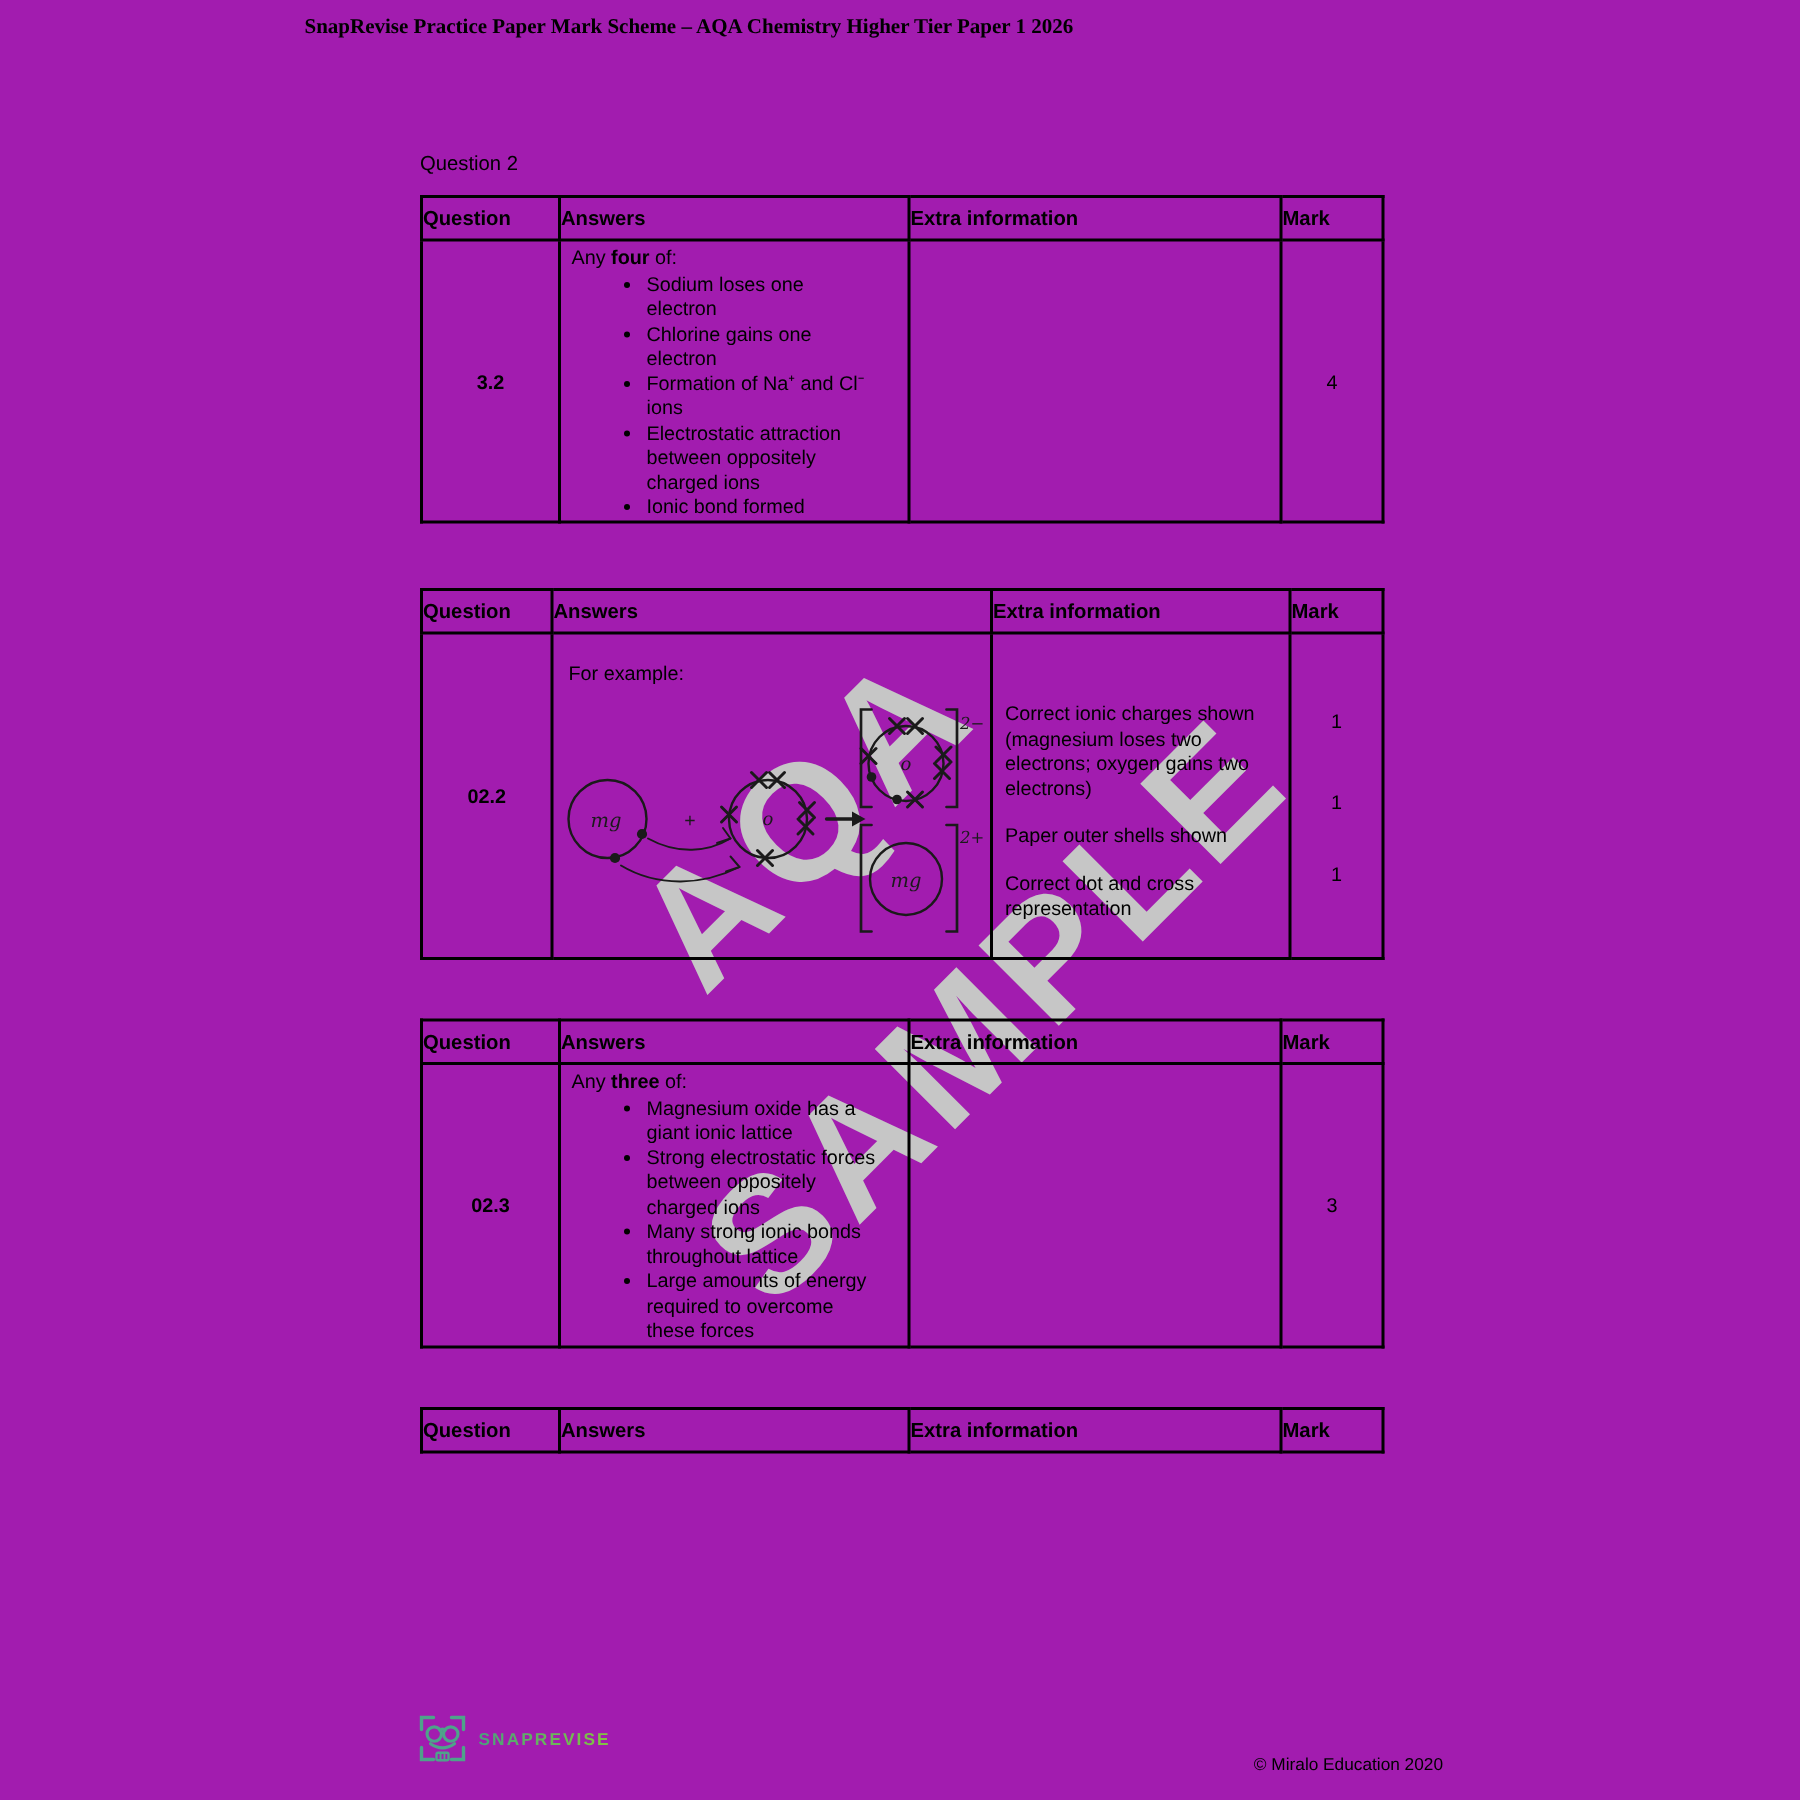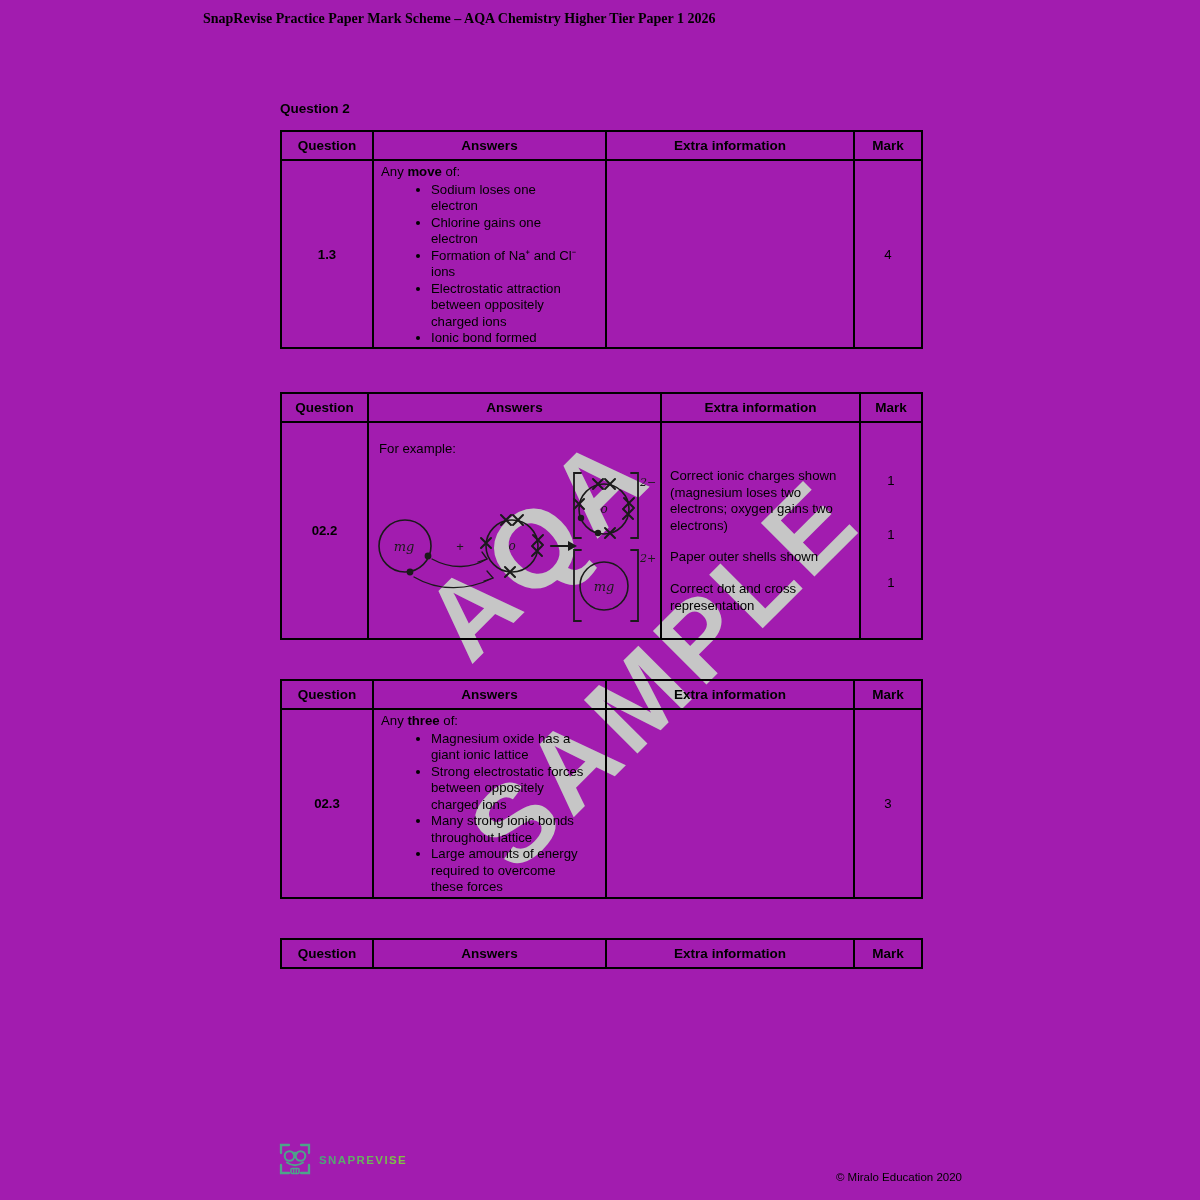--- a/index.html
+++ b/index.html
@@ -10,25 +10,25 @@
   .doc-header {
     position:absolute; left:203px; top:11px; z-index:1;
     font-family:"Liberation Serif", serif; font-weight:bold; font-size:14px;
   }
   .watermark {
     position:absolute; left:300px; top:430px; width:600px; z-index:0;
     transform:rotate(-45deg);
     font-weight:bold; font-size:110px; line-height:180px; letter-spacing:6px;
     color:#c6c6c6; text-align:center; white-space:nowrap; pointer-events:none;
   }
-  .section-title { position:absolute; left:280px; top:101px; font-weight:bold; font-size:13.5px; z-index:1; }
+  .section-title { position:absolute; left:280px; top:101px; font-weight:normal; font-size:13.5px; z-index:1; }
 
   table.ms { position:absolute; border-collapse:collapse; table-layout:fixed; z-index:1; background:transparent; }
   table.ms th, table.ms td { border:2px solid #000; padding:0; }
-  table.ms th { font-size:13.5px; font-weight:bold; height:27px; text-align:center; vertical-align:middle; }
+  table.ms th { font-size:13.5px; font-weight:bold; height:27px; text-align:left; vertical-align:middle; }
   td.qcell { font-weight:bold; text-align:center; vertical-align:middle; font-size:13.2px; }
   td.mcell { text-align:center; vertical-align:middle; font-size:13.2px; }
   td.acell { vertical-align:top; font-size:13.2px; }
   td.ecell { vertical-align:top; font-size:13.2px; }
   .intro { padding:3px 6px 0 7px; line-height:16.5px; font-size:13.2px; }
   ul.pts { margin:1px 0 0 0; padding:0 0 0 57px; width:154px; line-height:16.5px; list-style-type:disc; box-sizing:content-box; font-size:13.2px; }
   ul.pts li { margin:0; padding:0; }
 
   .t1 { left:280px; top:130px; }
   .t2 { left:280px; top:392px; }
@@ -72,23 +72,23 @@
         <col style="width:68px">
       </colgroup>
     <tbody>
         <tr>
       <th>Question</th>
       <th>Answers</th>
       <th>Extra information</th>
       <th>Mark</th>
     </tr>
     <tr style="height:188px">
-      <td class="qcell">1.3</td>
-      <td class="acell">
-        <div class="intro"><span>Any </span><b>move</b><span> of:</span></div>
+      <td class="qcell">3.2</td>
+      <td class="acell">
+        <div class="intro"><span>Any </span><b>four</b><span> of:</span></div>
         <ul class="pts">
           <li>Sodium loses one electron</li>
           <li>Chlorine gains one electron</li>
           <li>Formation of Na⁺ and Cl⁻ ions</li>
           <li>Electrostatic attraction between oppositely charged ions</li>
           <li>Ionic bond formed</li>
         </ul>
       </td>
       <td class="ecell"></td>
       <td class="mcell">4</td>

